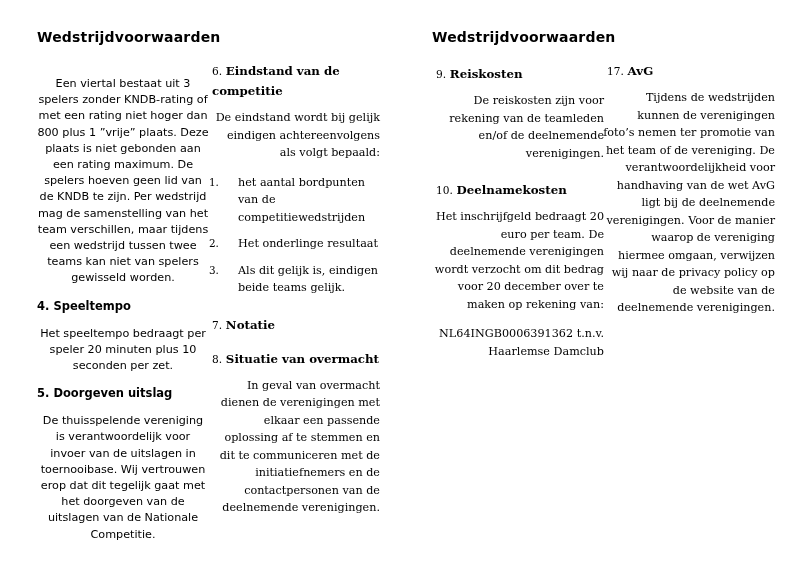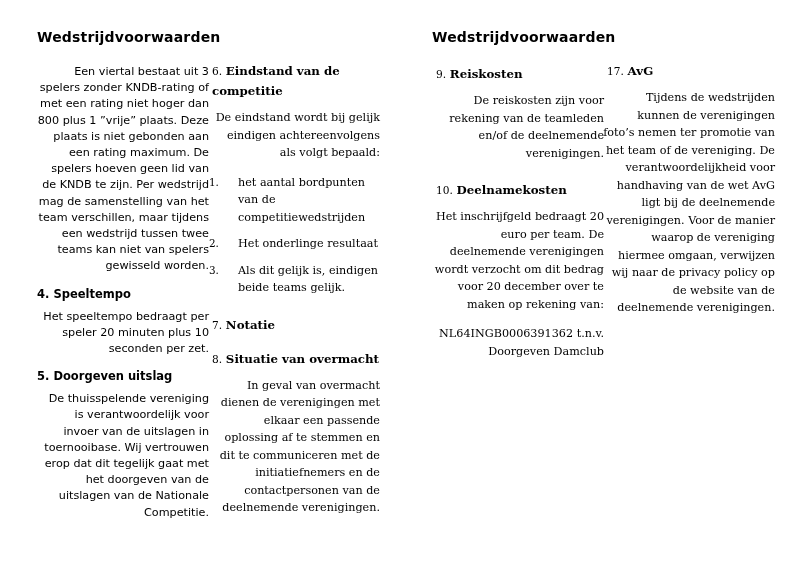--- a/index.html
+++ b/index.html
@@ -52,22 +52,22 @@
   .sans .sec-head {
     font-size: 11.5px;
     font-weight: bold;
     line-height: 15px;
     margin: 0 0 7px 0;
   }
   .sans .sec-head .num { font-weight: bold; }
   .sans p.body {
     font-size: 11.2px;
     line-height: 16.2px;
-    margin: 0 0 12px 0;
-    text-align: right;
+    margin: 12px 0 12px 0;
+    text-align: center;
   }
 
   
   .serif {
     font-family: "DejaVu Serif", "Liberation Serif", serif;
   }
   .serif .sec-head {
     font-size: 11.8px;
     line-height: 20px;
     margin: 0 0 8px 4px;
@@ -200,21 +200,21 @@
       <p class="body">De reiskosten zijn voor rekening van de teamleden en/of de deelnemende verenigingen.</p>
     </div>
 
     <div class="spacer-sm"></div>
 
     <div>
       <div class="sec-head"><span class="num">10.</span>
         <span class="title">Deelnamekosten</span>
       </div>
       <p class="body">Het inschrijfgeld bedraagt 20 euro per team. De deelnemende verenigingen wordt verzocht om dit bedrag voor 20 december over te maken op rekening van:</p>
-      <p class="body">NL64INGB0006391362 t.n.v. Doorgeven Damclub</p>
+      <p class="body">NL64INGB0006391362 t.n.v. Haarlemse Damclub</p>
     </div>
 
   </div>
 
   <div class="col col-4 serif">
 
     <div style="height:31px"></div>
 
     <div>
       <div class="sec-head"><span class="num">17.</span>

